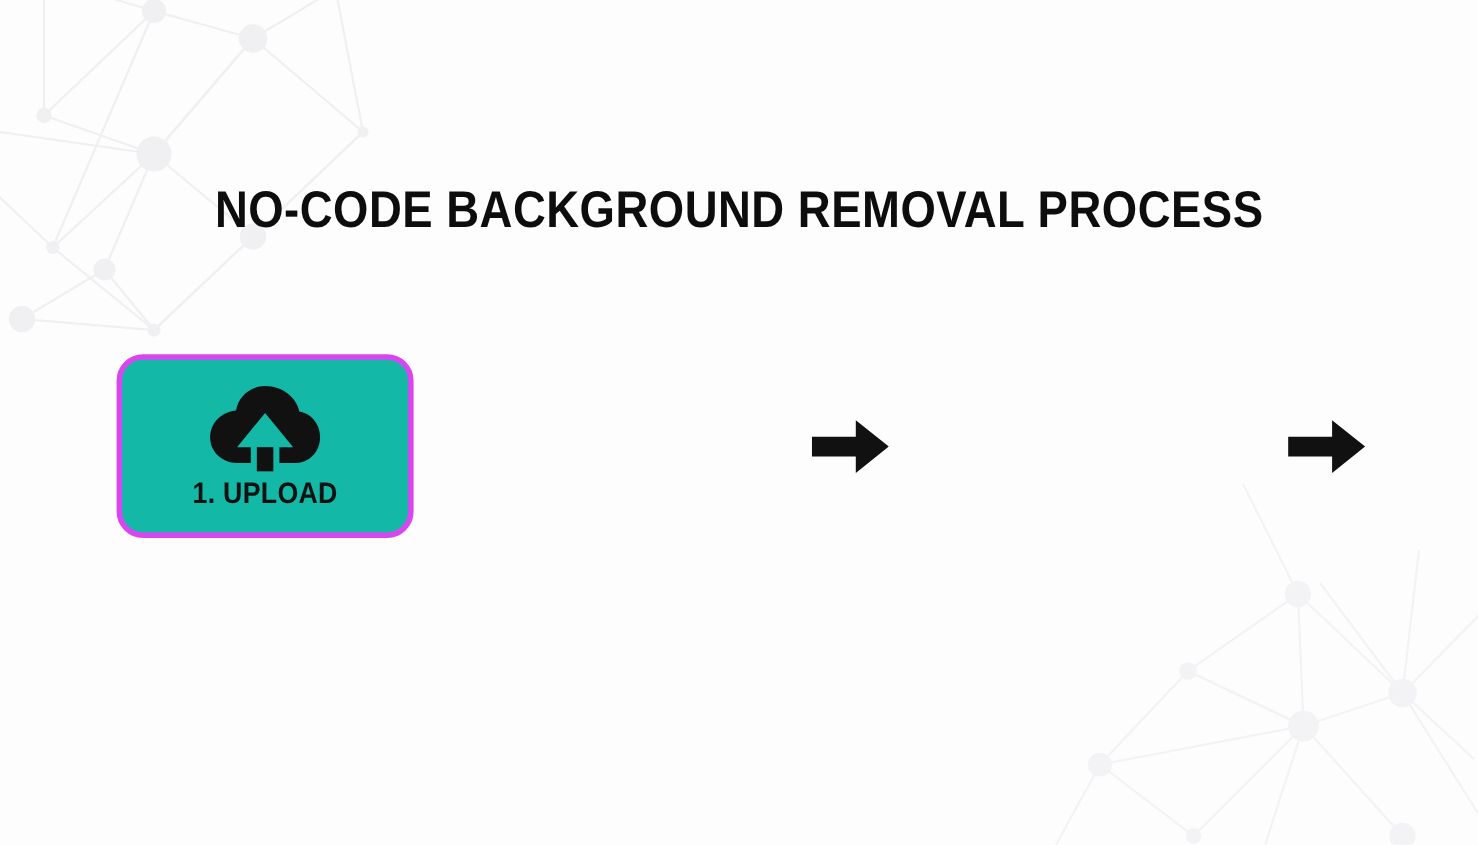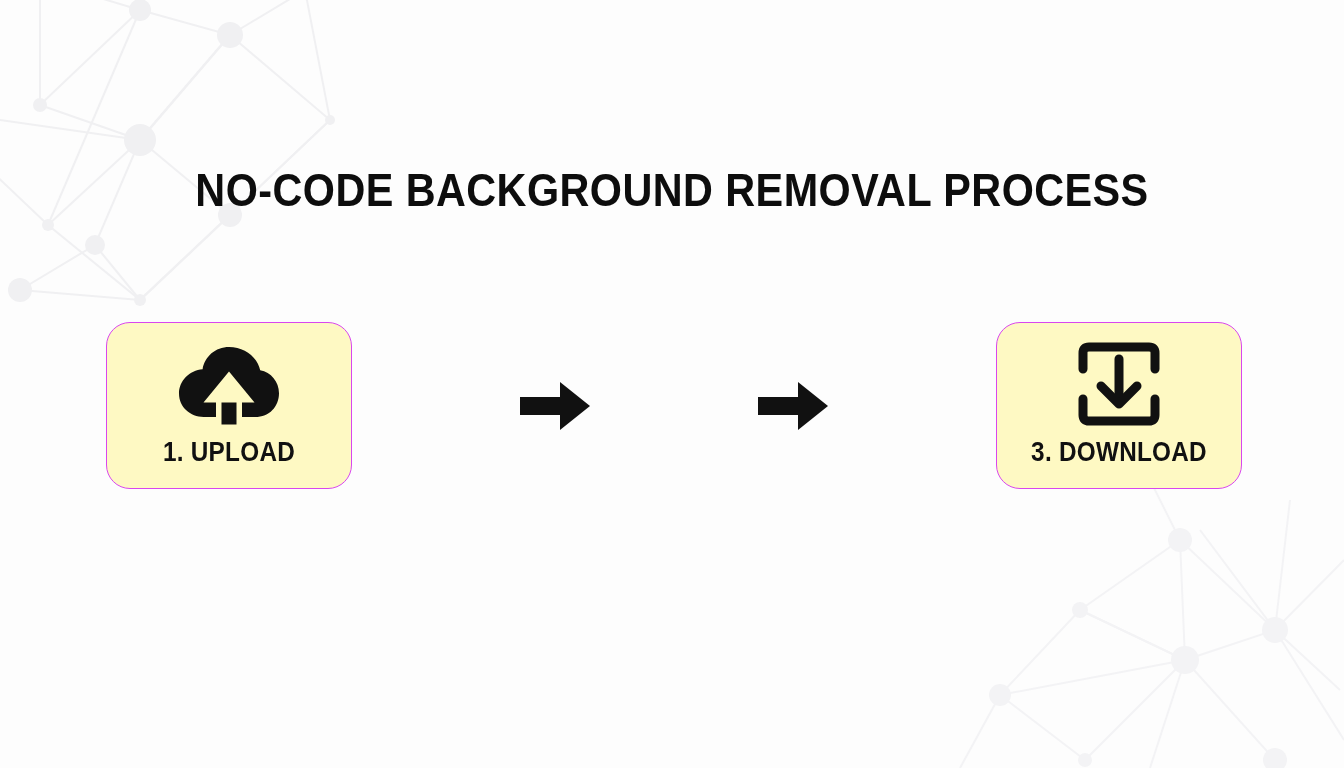--- a/index.html
+++ b/index.html
@@ -52,25 +52,25 @@
     left:106px;
     top:322px;
     width:1136px;
     height:167px;
     display:flex;
     align-items:center;
     justify-content:space-between;
   }
 
   .step-card {
-    width:246px;
+    width:270px;
     height:167px;
-    border:1px solid #d946ef;
+    border:5px solid #d946ef;
     border-radius:24px;
-    background:#fef9c3;
+    background:#14b8a6;
     display:flex;
     flex-direction:column;
     align-items:center;
     justify-content:flex-start;
     padding-top:18px;
     position:relative;
   }
 
   .step-icon {
     height:86px;
@@ -205,30 +205,15 @@
       </svg>
     </div>
 
 
     <div class="flow-arrow">
       <svg width="70" height="52" viewBox="0 0 70 52" xmlns="http://www.w3.org/2000/svg">
         <path fill="#111111" d="M0 17 L40 17 L40 2 L70 26 L40 50 L40 35 L0 35 Z"></path>
       </svg>
     </div>
 
-    <div class="step-card">
-      <div class="step-icon">
-        <svg width="88" height="86" viewBox="0 0 88 86" xmlns="http://www.w3.org/2000/svg">
-
-          <path fill="none" stroke="#111111" stroke-width="9" stroke-linecap="round" stroke-linejoin="round" d="M8 28 L8 12 Q8 6 14 6 L74 6 Q80 6 80 12 L80 28"></path>
-
-          <path fill="none" stroke="#111111" stroke-width="9" stroke-linecap="round" stroke-linejoin="round" d="M8 58 L8 74 Q8 80 14 80 L74 80 Q80 80 80 74 L80 58"></path>
-
-          <path fill="none" stroke="#111111" stroke-width="9" stroke-linecap="round" d="M44 18 L44 61"></path>
-
-          <path fill="none" stroke="#111111" stroke-width="9" stroke-linecap="round" stroke-linejoin="round" d="M26 45 L44 63 L62 45"></path>
-        </svg>
-      </div>
-      <div class="step-label">3. DOWNLOAD</div>
-    </div>
 
   </div>
 </div>
 
 </body></html>

